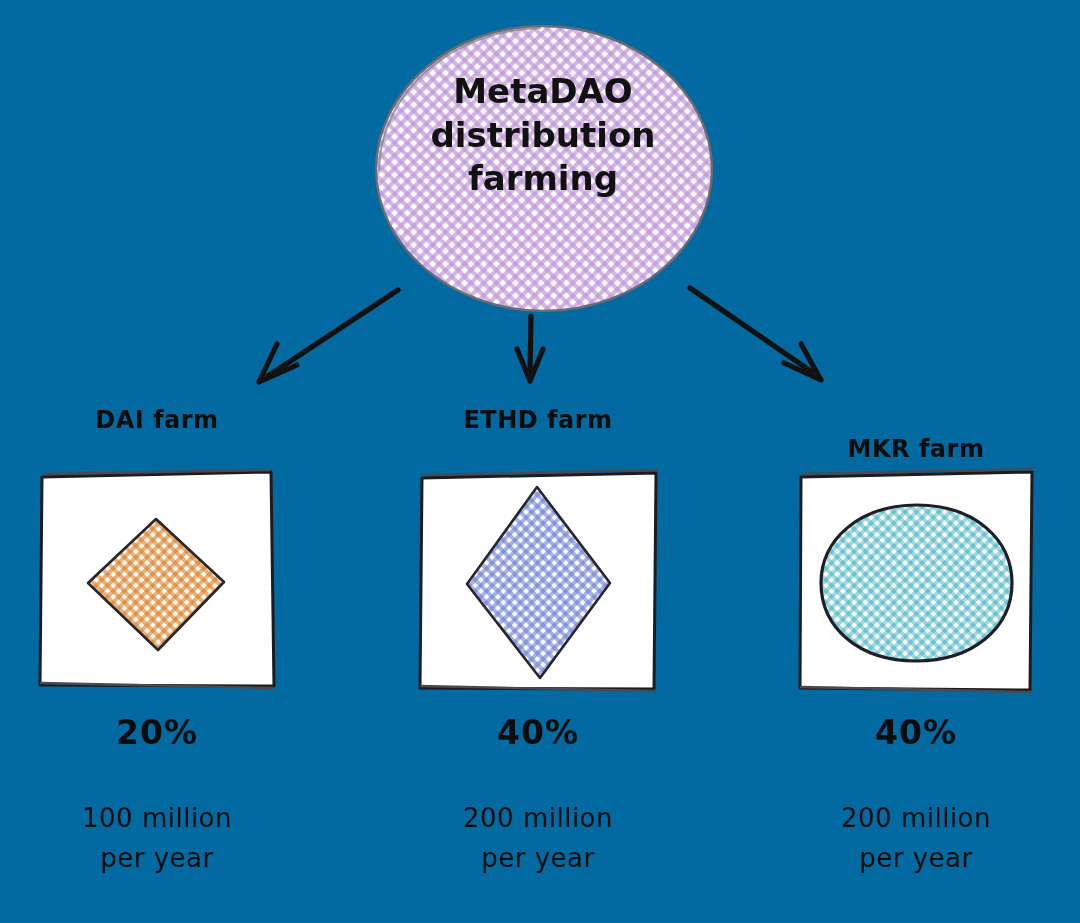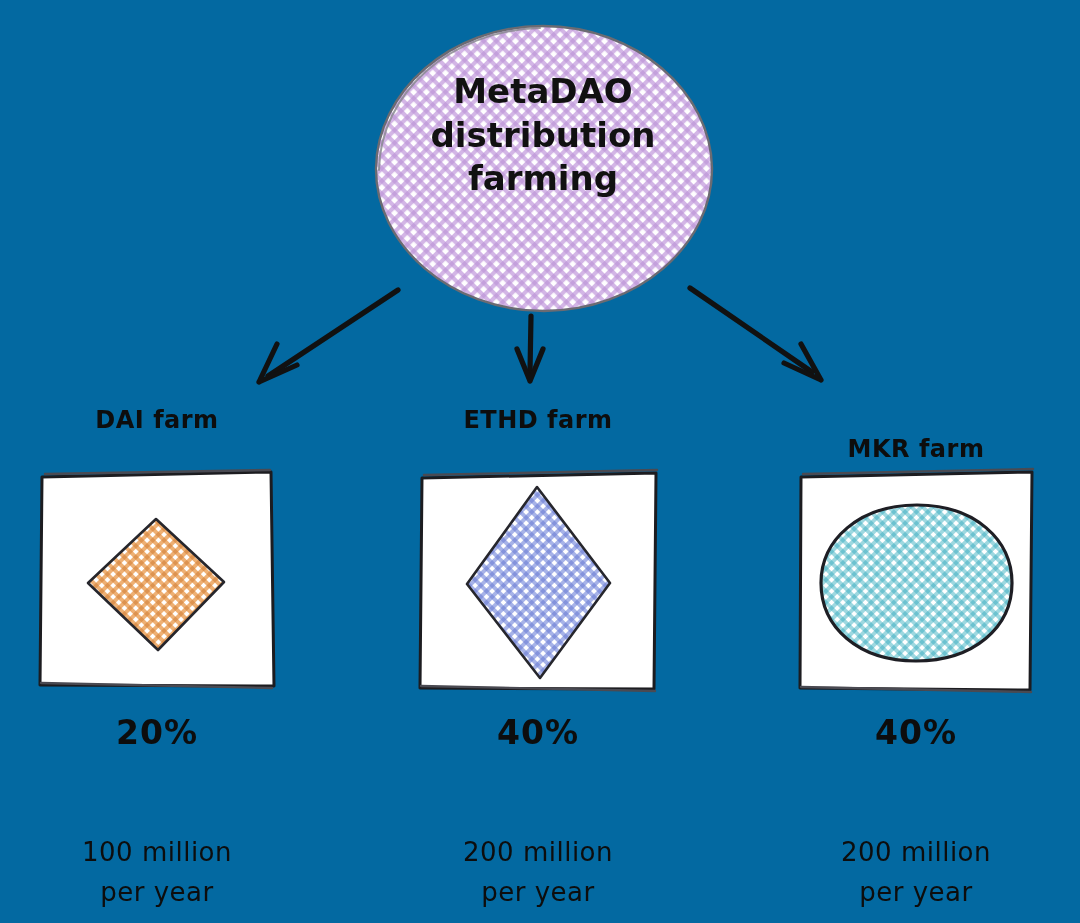--- a/index.html
+++ b/index.html
@@ -59,21 +59,20 @@
     text-align: center;
     color: #0d0d0d;
     letter-spacing: 1px;
   }
   .amt {
     font-size: 26px;
     font-weight: 500;
     text-align: center;
     color: #0d0d0d;
     line-height: 1.55;
-    margin-top: 34px;
   }
   .col-txt { width: 300px; }
 </style>
 </head>
 <body>
 
 <div id="canvas">
 
   <svg id="sketch" viewBox="0 0 1080 923">
     <defs>

